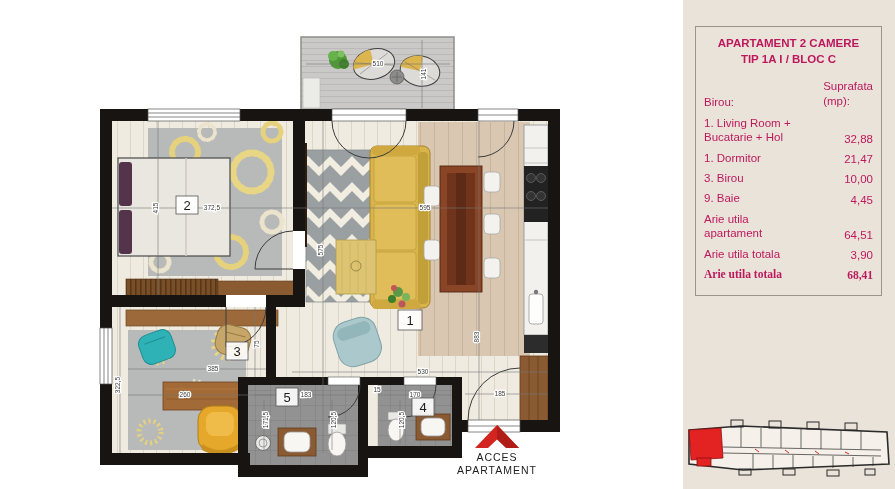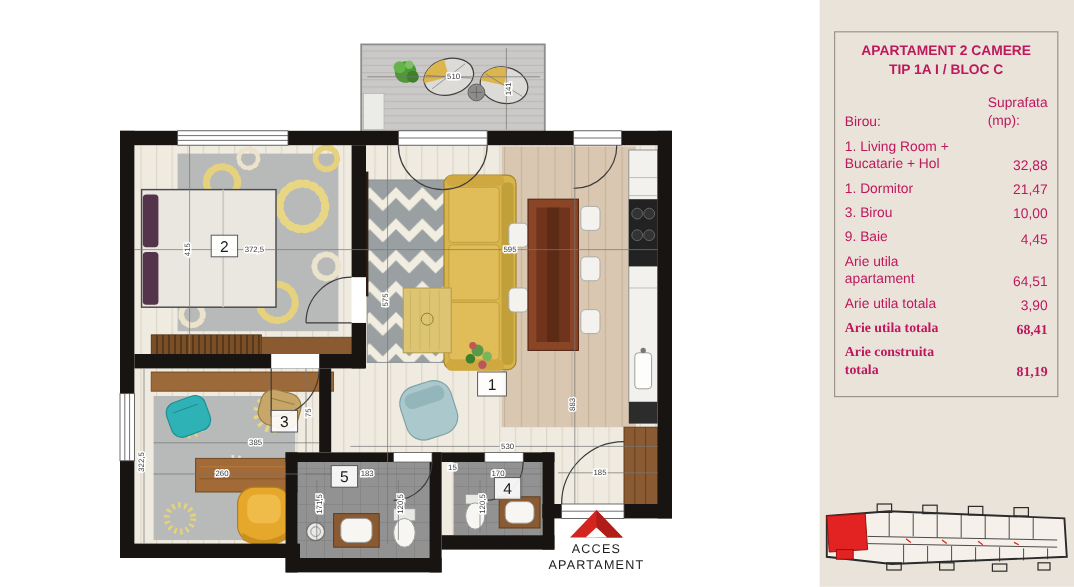--- a/index.html
+++ b/index.html
@@ -392,25 +392,20 @@
       <span class="val">64,51</span>
     </div>
     <div class="spec-row">
       <span class="lbl">Arie utila totala</span>
       <span class="val">3,90</span>
     </div>
     <div class="spec-row bold">
       <span class="lbl">Arie utila totala</span>
       <span class="val">68,41</span>
     </div>
-    <div class="spec-row bold">
-      <span class="lbl">Arie construita
-totala</span>
-      <span class="val">81,19</span>
-    </div>
   </section>
 
   <svg class="minimap" width="212" height="87" viewBox="0 0 212 87">
     <polygon points="6,28 58,24 204,30 206,62 60,68 6,62" fill="#f5f1ea" stroke="#2b2b2b" stroke-width="1.6"></polygon>
     <g stroke="#2b2b2b" stroke-width="0.7">
       <line x1="40" y1="45" x2="198" y2="48"></line>
           <line x1="40" y1="51" x2="198" y2="54"></line>
       <line x1="58" y1="25" x2="58" y2="45"></line>
           <line x1="78" y1="26" x2="78" y2="45"></line>
       <line x1="98" y1="27" x2="98" y2="46"></line>

